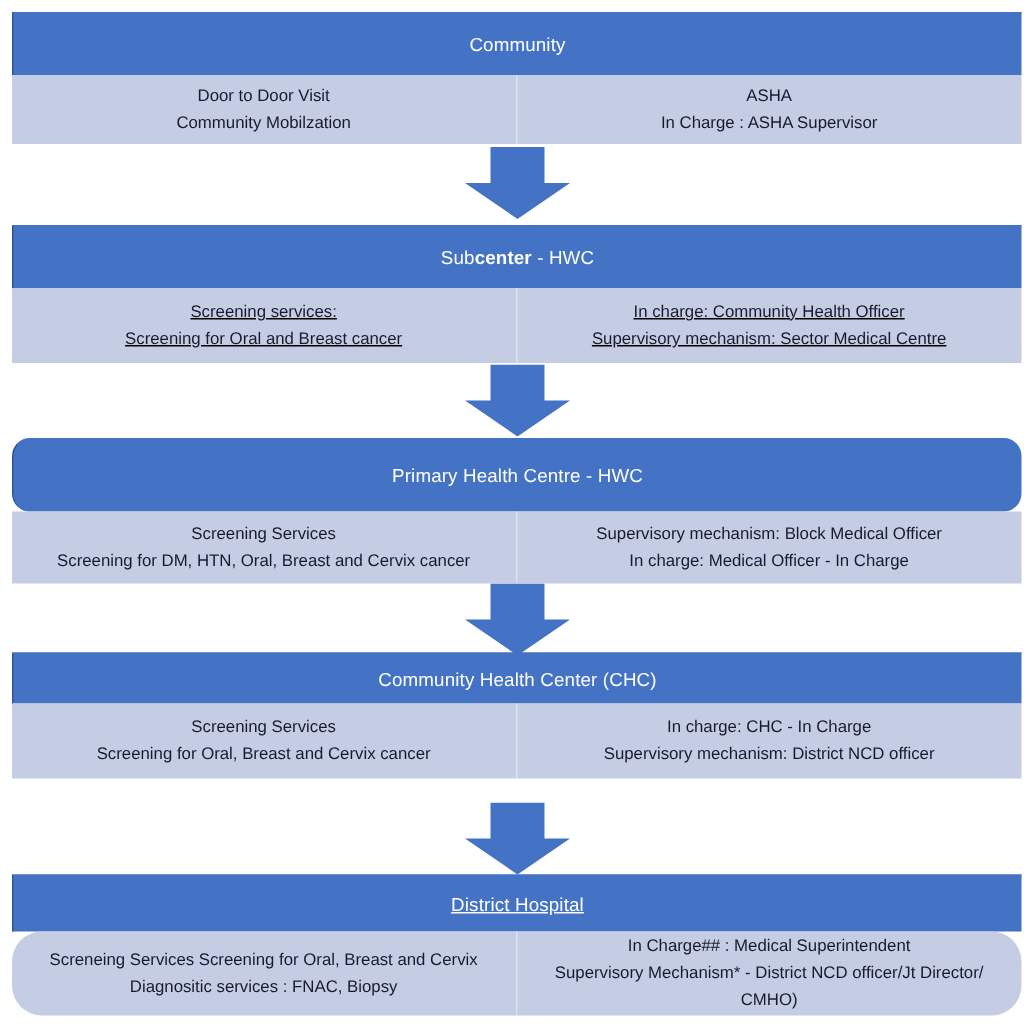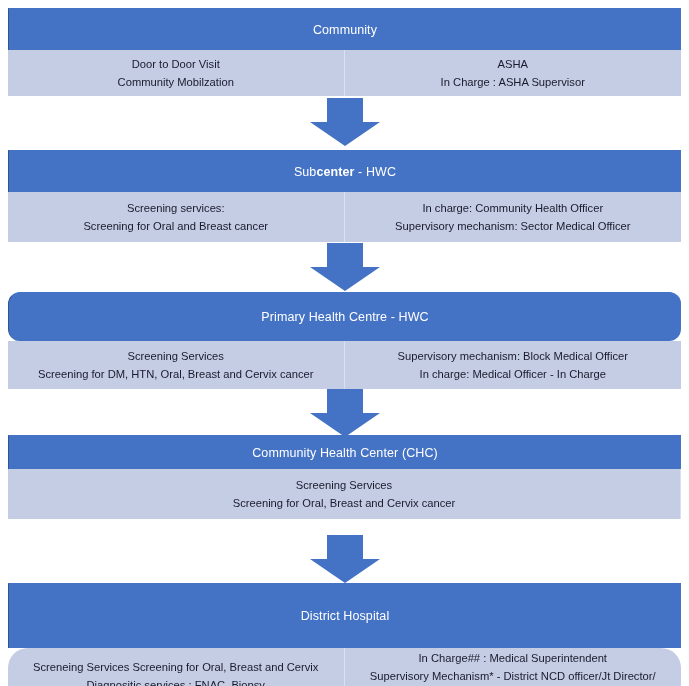--- a/index.html
+++ b/index.html
@@ -103,28 +103,28 @@
   <div class="arrow" style="top:98px;">
     <svg viewBox="0 0 70 48" xmlns="http://www.w3.org/2000/svg" aria-hidden="true">
       <polygon points="17,0 53,0 53,24 70,24 35,48 0,24 17,24" fill="#4472c4"></polygon>
     </svg>
   </div>
 
   <div class="level" style="top:150px;border-radius:22px;">
     <div class="level-header" style="height:42px;">
       <span><span>Sub</span><span class="title-strong">center</span><span> - HWC</span></span>
     </div>
-    <div class="level-body" style="height:50px;">
+    <div class="level-body" style="height:50px;text-decoration:underline;">
       <div class="col left">
         <span class="col-line">Screening services:</span>
         <span class="col-line">Screening for Oral and Breast cancer</span>
       </div>
       <div class="col right">
         <span class="col-line">In charge: Community Health Officer</span>
-        <span class="col-line">Supervisory mechanism:  Sector Medical Officer</span>
+        <span class="col-line">Supervisory mechanism:  Sector Medical Centre</span>
       </div>
     </div>
   </div>
 
   <div class="arrow" style="top:243px;">
     <svg viewBox="0 0 70 48" xmlns="http://www.w3.org/2000/svg" aria-hidden="true">
       <polygon points="17,0 53,0 53,24 70,24 35,48 0,24 17,24" fill="#4472c4"></polygon>
     </svg>
   </div>
 
@@ -152,31 +152,35 @@
 
   <div class="level" style="top:435px;">
     <div class="level-header" style="height:34px;">
       <span>Community Health Center (CHC)</span>
     </div>
     <div class="level-body" style="height:50px;">
       <div class="col left">
         <span class="col-line">Screening Services</span>
         <span class="col-line">Screening for Oral, Breast and Cervix cancer</span>
       </div>
+      <div class="col right">
+        <span class="col-line">In charge: CHC - In Charge</span>
+        <span class="col-line">Supervisory mechanism: District NCD officer</span>
+      </div>
     </div>
   </div>
 
   <div class="arrow" style="top:535px;">
     <svg viewBox="0 0 70 48" xmlns="http://www.w3.org/2000/svg" aria-hidden="true">
       <polygon points="17,0 53,0 53,24 70,24 35,48 0,24 17,24" fill="#4472c4"></polygon>
     </svg>
   </div>
 
   <div class="level" style="top:583px;">
-    <div class="level-header" style="height:65px;">
+    <div class="level-header" style="height:38px;text-decoration:underline;">
       <span>District Hospital</span>
     </div>
     <div class="level-body" style="height:56px;border-radius:20px;">
       <div class="col left">
         <span class="col-line wrap">Screneing Services Screening for Oral, Breast and Cervix</span>
         <span class="col-line wrap">Diagnositic services : FNAC, Biopsy</span>
       </div>
       <div class="col right">
         <span class="col-line wrap">In Charge## : Medical Superintendent</span>
         <span class="col-line wrap">Supervisory Mechanism* - District NCD officer/Jt Director/ CMHO)</span>

